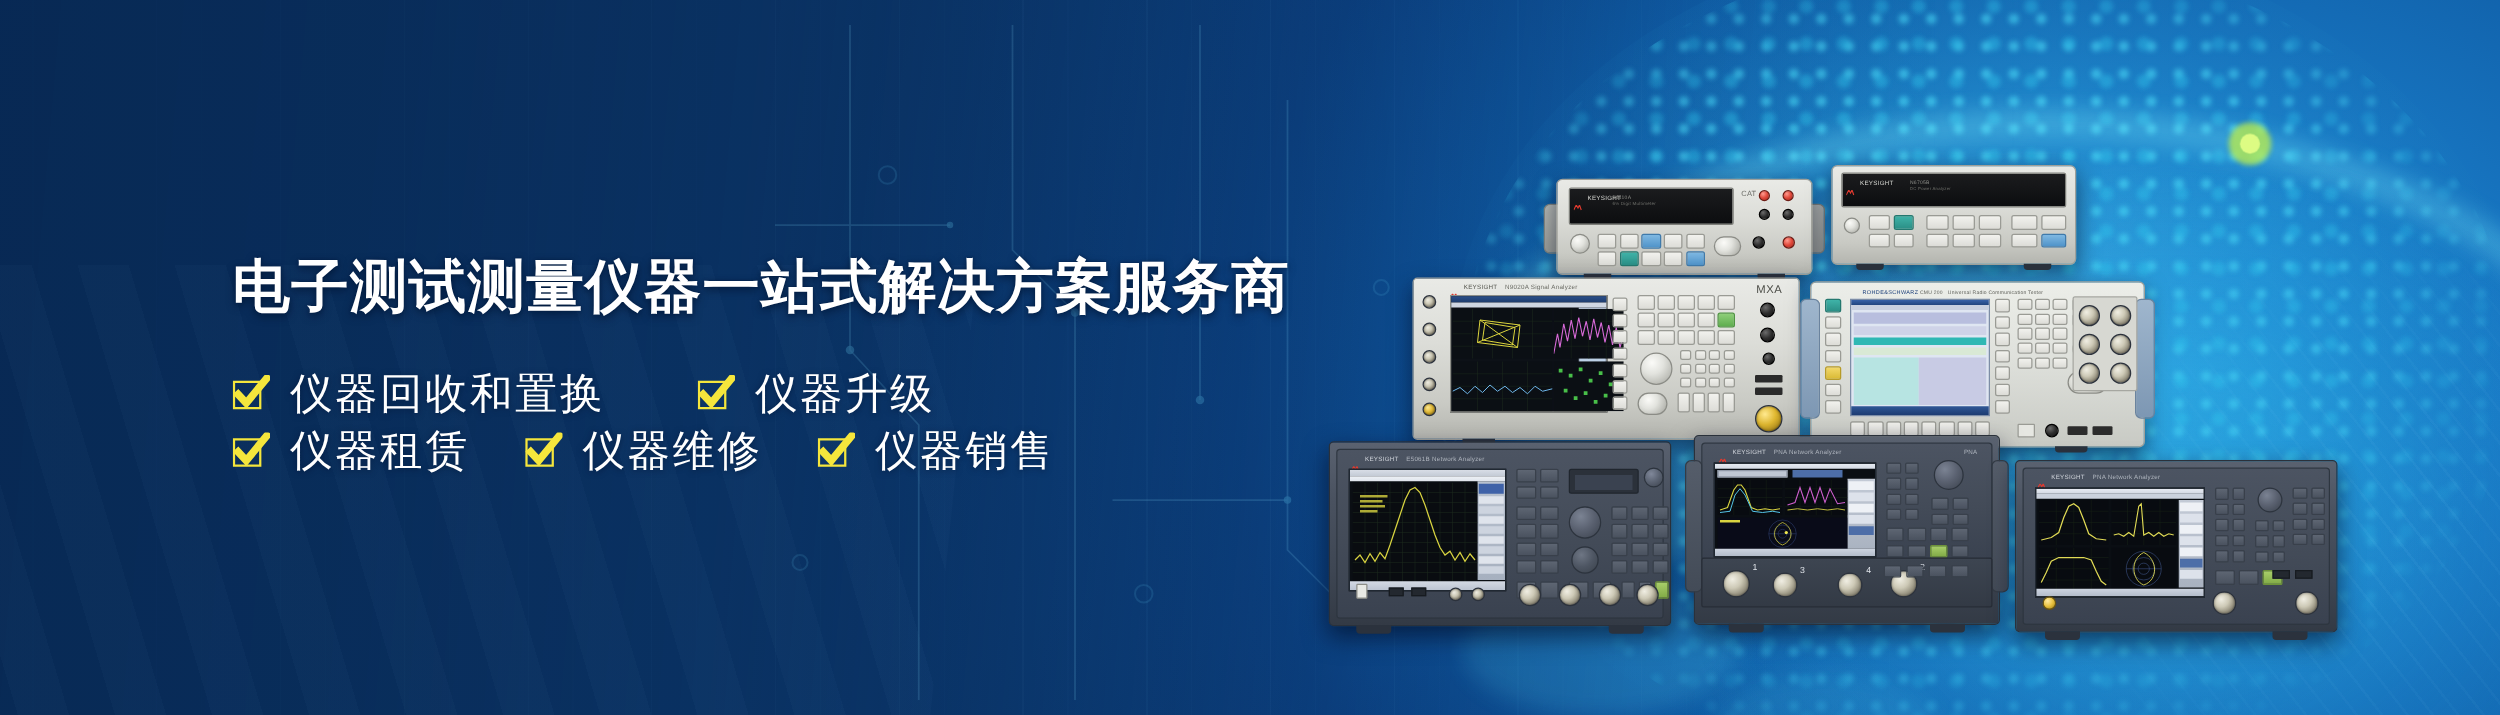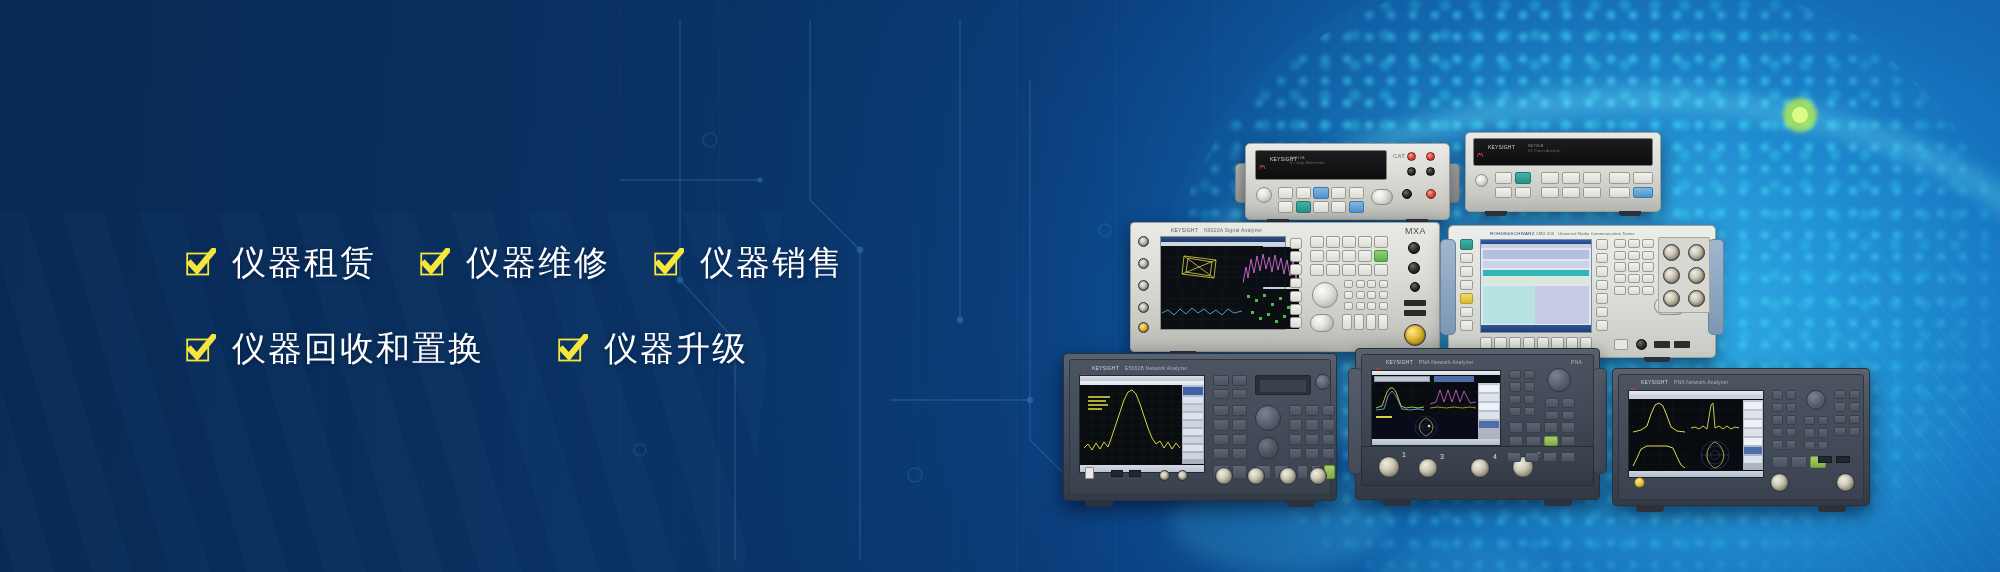--- a/index.html
+++ b/index.html
@@ -979,22 +979,47 @@
       <div class="term-yel" style="left:22px; bottom:18px; width:11px; height:11px;"></div>
       <div class="connector" style="left:158px; bottom:14px; width:19px; height:19px;"></div>
       <div class="connector" style="left:224px; bottom:14px; width:19px; height:19px;"></div>
       <div class="foot" style="left:24px; bottom:-6px; width:28px; height:7px;"></div>
       <div class="foot" style="right:24px; bottom:-6px; width:28px; height:7px;"></div>
     </div>
 
   </div>
 
   <div class="text-block">
+    <div class="headline">电子测试测量仪器一站式解决方案服务商</div>
 
     <div class="features">
+
+      <div class="feature-row row-2">
+
+        <div class="feature-item">
+          <span class="check-icon">
+            <svg width="30" height="30" viewBox="0 0 30 30" xmlns="http://www.w3.org/2000/svg">
+              <rect x="1.2" y="5.5" width="21" height="21" fill="none" stroke="#f5e63c" stroke-width="1.8"></rect>
+              <path d="M4.5 15.5 L11 22.5 L27.5 2.5" fill="none" stroke="#f5e63c" stroke-width="6" stroke-linecap="square" stroke-linejoin="miter"></path>
+            </svg>
+          </span>
+          <span class="feature-label">仪器回收和置换</span>
+        </div>
+
+        <div class="feature-item">
+          <span class="check-icon">
+            <svg width="30" height="30" viewBox="0 0 30 30" xmlns="http://www.w3.org/2000/svg">
+              <rect x="1.2" y="5.5" width="21" height="21" fill="none" stroke="#f5e63c" stroke-width="1.8"></rect>
+              <path d="M4.5 15.5 L11 22.5 L27.5 2.5" fill="none" stroke="#f5e63c" stroke-width="6" stroke-linecap="square" stroke-linejoin="miter"></path>
+            </svg>
+          </span>
+          <span class="feature-label">仪器升级</span>
+        </div>
+
+      </div>
 
       <div class="feature-row row-1">
 
         <div class="feature-item">
           <span class="check-icon">
             <svg width="30" height="30" viewBox="0 0 30 30" xmlns="http://www.w3.org/2000/svg">
               <rect x="1.2" y="5.5" width="21" height="21" fill="none" stroke="#f5e63c" stroke-width="1.8"></rect>
               <path d="M4.5 15.5 L11 22.5 L27.5 2.5" fill="none" stroke="#f5e63c" stroke-width="6" stroke-linecap="square" stroke-linejoin="miter"></path>
             </svg>
           </span>
@@ -1015,40 +1040,16 @@
           <span class="check-icon">
             <svg width="30" height="30" viewBox="0 0 30 30" xmlns="http://www.w3.org/2000/svg">
               <rect x="1.2" y="5.5" width="21" height="21" fill="none" stroke="#f5e63c" stroke-width="1.8"></rect>
               <path d="M4.5 15.5 L11 22.5 L27.5 2.5" fill="none" stroke="#f5e63c" stroke-width="6" stroke-linecap="square" stroke-linejoin="miter"></path>
             </svg>
           </span>
           <span class="feature-label">仪器销售</span>
         </div>
 
       </div>
-
-      <div class="feature-row row-2">
-
-        <div class="feature-item">
-          <span class="check-icon">
-            <svg width="30" height="30" viewBox="0 0 30 30" xmlns="http://www.w3.org/2000/svg">
-              <rect x="1.2" y="5.5" width="21" height="21" fill="none" stroke="#f5e63c" stroke-width="1.8"></rect>
-              <path d="M4.5 15.5 L11 22.5 L27.5 2.5" fill="none" stroke="#f5e63c" stroke-width="6" stroke-linecap="square" stroke-linejoin="miter"></path>
-            </svg>
-          </span>
-          <span class="feature-label">仪器回收和置换</span>
-        </div>
-
-        <div class="feature-item">
-          <span class="check-icon">
-            <svg width="30" height="30" viewBox="0 0 30 30" xmlns="http://www.w3.org/2000/svg">
-              <rect x="1.2" y="5.5" width="21" height="21" fill="none" stroke="#f5e63c" stroke-width="1.8"></rect>
-              <path d="M4.5 15.5 L11 22.5 L27.5 2.5" fill="none" stroke="#f5e63c" stroke-width="6" stroke-linecap="square" stroke-linejoin="miter"></path>
-            </svg>
-          </span>
-          <span class="feature-label">仪器升级</span>
-        </div>
-
-      </div>
     </div>
   </div>
 
 </div>
 
 </body></html>

